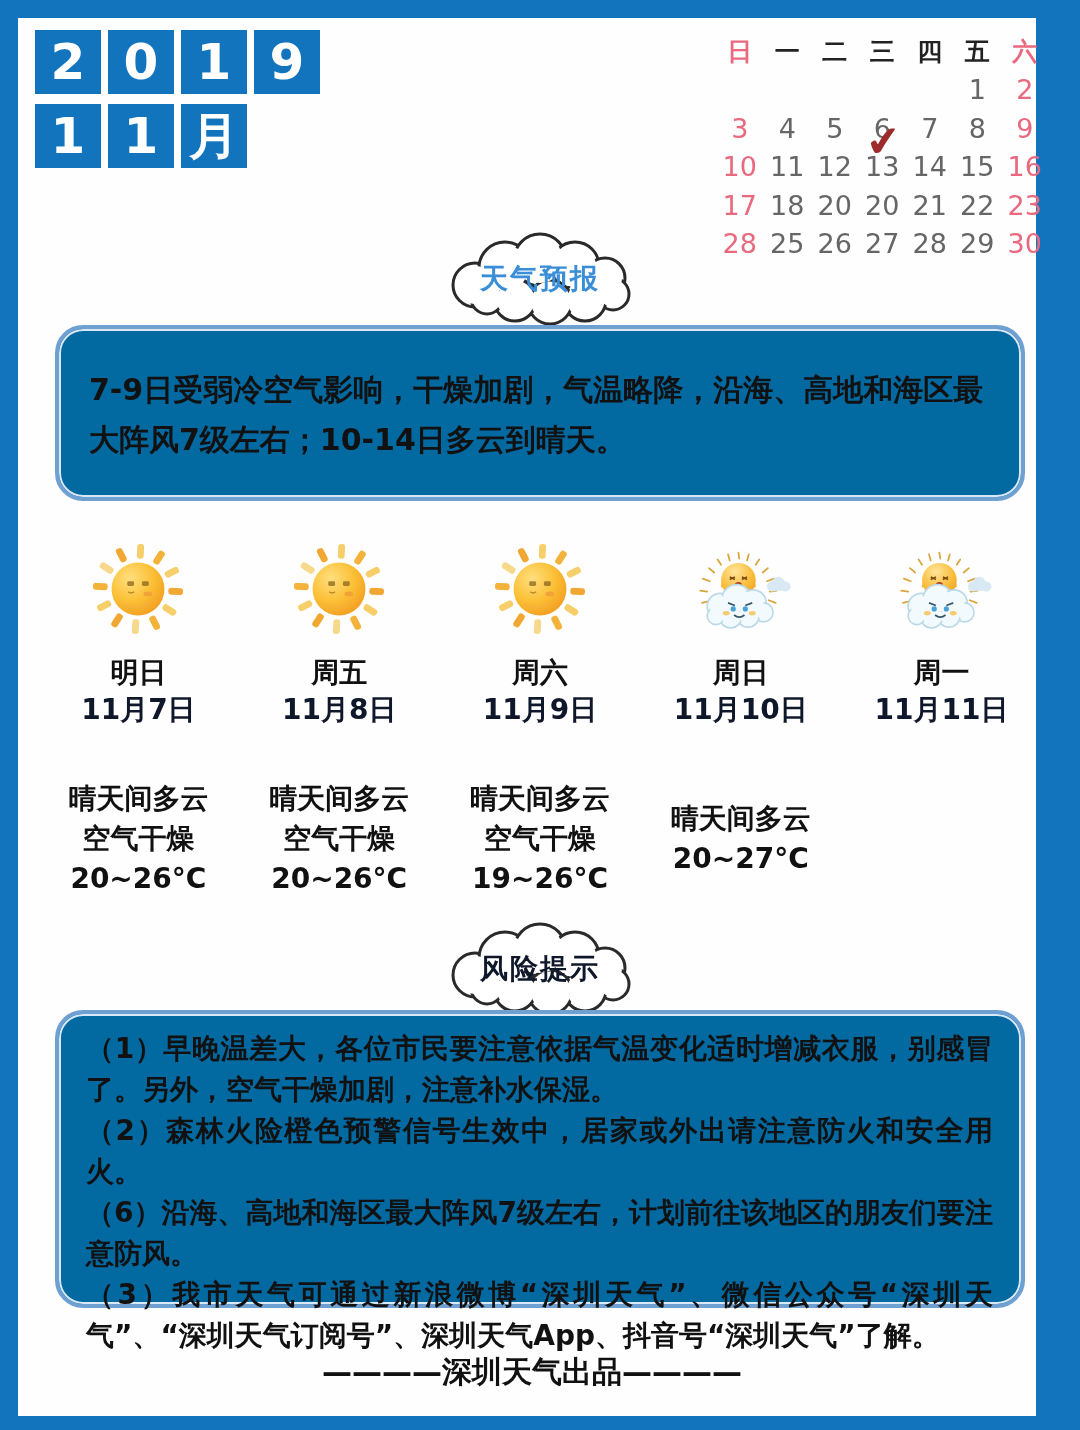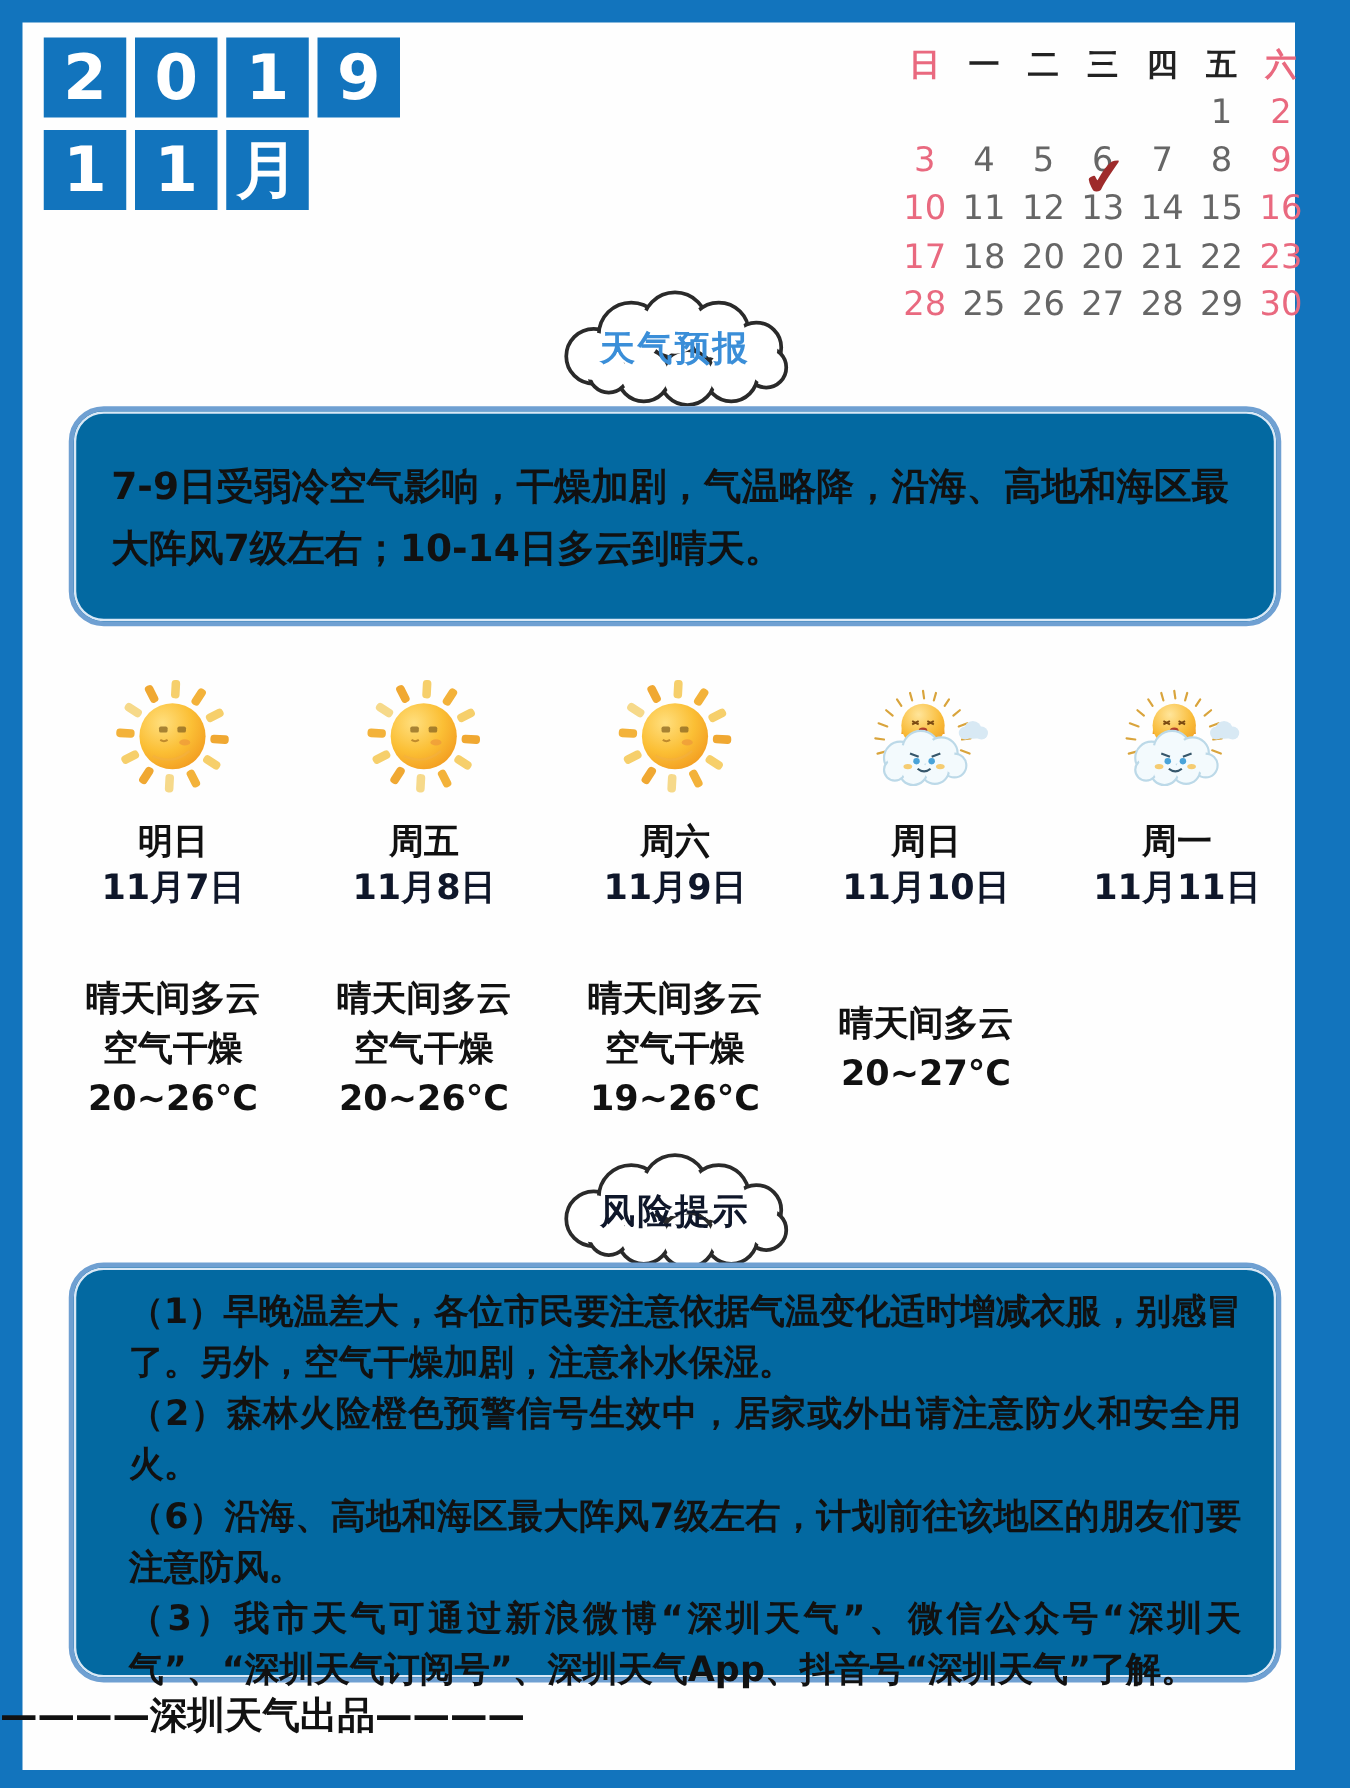--- a/index.html
+++ b/index.html
@@ -32,36 +32,36 @@
   .bubble-risk{top:920px;}
   .bubble-forecast .bubble-label{color:#3a8ed8;}
   .bubble-risk .bubble-label{color:#0f172a;}
 
   
   .infobox{position:absolute;left:55px;width:970px;background:#0369a1;
            border:4px solid #6fa0d2;border-radius:28px;box-sizing:border-box;
            box-shadow:inset 0 0 0 2px #d9e8f6;}
   .summary-box{top:325px;height:176px;padding:36px 30px 0 30px;}
   .summary-box p{margin:0;font-size:30px;font-weight:bold;color:#111;line-height:50px;}
-  .risk-box{top:1010px;height:336px;padding:14px 28px 0 44px;}
+  .risk-box{top:1010px;height:298px;padding:14px 28px 0 27px;}
   .risk-box p{margin:0;font-size:28px;font-weight:bold;color:#111;line-height:41px;
               text-align:justify;}
 
   
   .forecast-row{position:absolute;left:38px;top:540px;width:1004px;display:flex;}
   .day-col{flex:1;display:flex;flex-direction:column;align-items:center;}
   .wicon{width:104px;height:98px;}
   .day-label{margin-top:16px;font-size:28px;font-weight:bold;color:#111;line-height:37px;}
   .day-date{font-size:28px;font-weight:bold;color:#0f172a;line-height:37px;}
   .day-desc{margin-top:50px;height:122px;display:flex;flex-direction:column;
             justify-content:center;align-items:center;}
   .desc-line{font-size:28px;font-weight:bold;color:#111;line-height:40px;white-space:nowrap;}
 
   
-  .footer{position:absolute;left:0;width:1064px;top:1352px;text-align:left;
+  .footer{position:absolute;left:0;width:1064px;top:1352px;text-align:center;
           font-size:30px;font-weight:bold;color:#111;}
   .hidden-defs{position:absolute;width:0;height:0;overflow:hidden;}
 </style>
 </head>
 <body>
 
 <svg class="hidden-defs" aria-hidden="true">
   <defs>
     <radialGradient id="sunGrad" cx="35%" cy="30%" r="80%">
       <stop offset="0%" stop-color="#ffdf7e"></stop>

